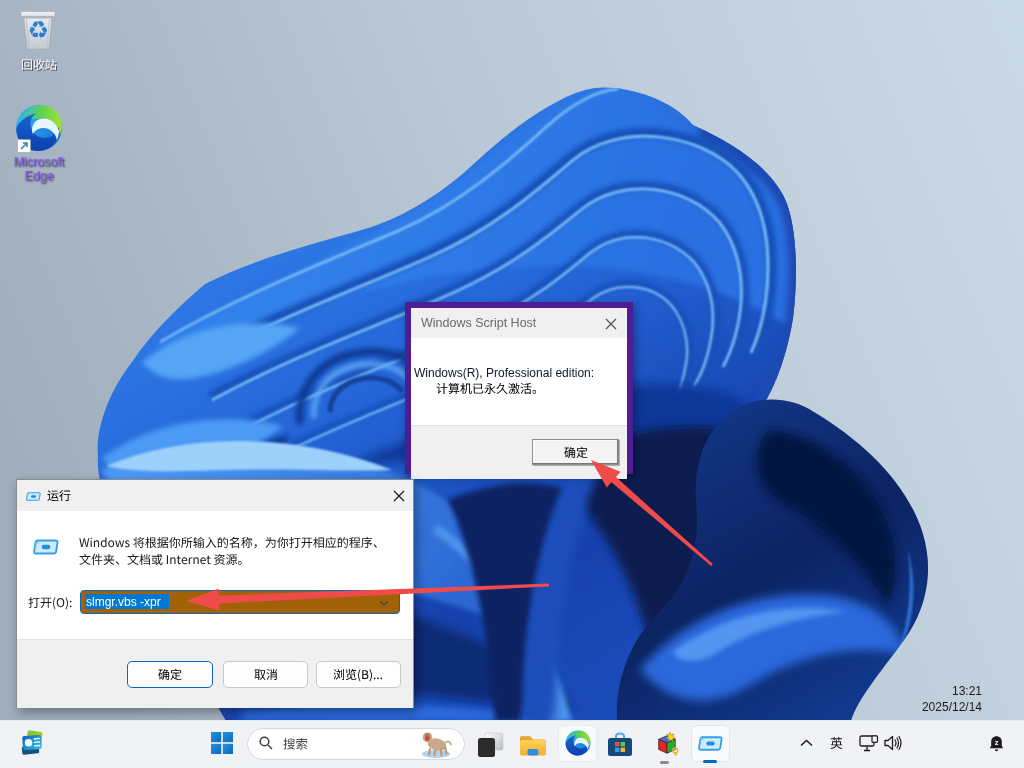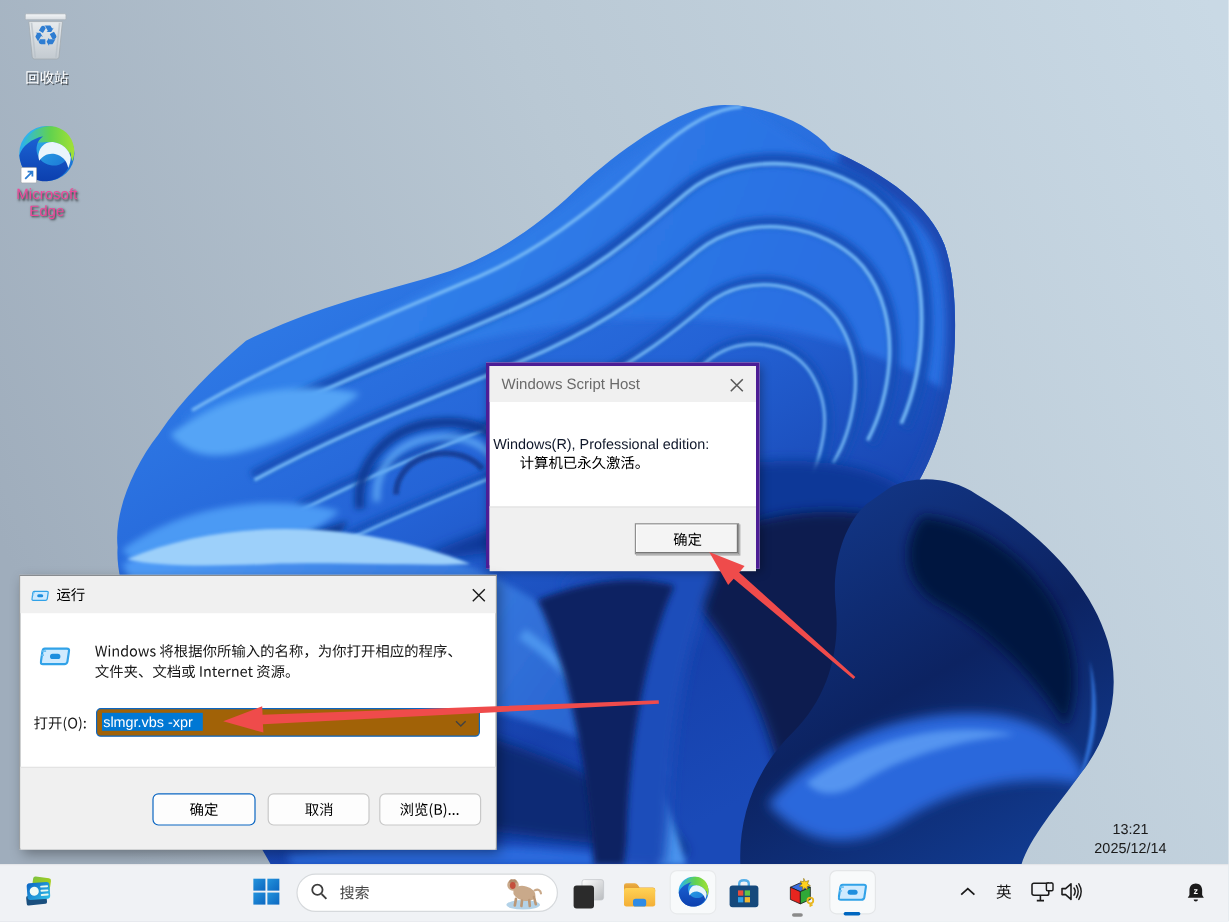--- a/index.html
+++ b/index.html
@@ -128,24 +128,24 @@
 <circle cx="24" cy="24" r="23" fill="url(#egB)"></circle>
 <path d="M3,19 C7,7 17,0.8 27.5,1.3 C37.5,1.8 45.6,9.2 46.8,20 C47.1,23.6 46.6,27.2 45.3,30.3 C43.5,20.5 35.5,14.2 26,14.4 C15,14.6 6.5,16 3,19 Z" fill="url(#egG)"></path>
 <path d="M1.1,25.5 C1.8,36 8.5,44.6 18,46.6 C28,48.6 37.5,44 41.8,36 C44.2,31.4 44.6,26.6 43.6,22.6 C41.6,30.4 34.6,35 27.4,33.8 C19.6,32.5 14.4,25.6 15.6,18 C16.2,14.4 18.2,11.4 21,9.6 C11.6,11.6 3.4,17.6 1.1,25.5 Z" fill="url(#egW)"></path>
 <path d="M30,14.5 C37,15.5 42.5,20.5 44,27 C44,30.5 43,33.5 41.8,36 C41,30 36.5,25.5 30.8,24.3 C25.5,23.2 20.3,25.6 17.8,30 C16.4,26 17,21.4 20,18 C22.5,15.2 26.3,14 30,14.5 Z" fill="#e9f5fc"></path>
 <path d="M20,30.5 C22.5,26.2 27.6,24.1 32.4,25.4 C36.8,26.6 40,30.2 40.6,34.6 C38.4,32.4 34.8,31.4 31.2,32.2 C27,33.1 23.6,36 22.4,39.8 C20.6,37 19.6,33.8 20,30.5 Z" fill="#2c7de2" opacity="0"></path>
 </svg>
 <svg width="14" height="14" viewBox="0 0 14 14" style="position:absolute;left:17px;top:139px">
 <rect width="13" height="13" x="0.5" y="0.5" fill="#fff" stroke="#9aa0a6" stroke-width="0.6" rx="1"></rect>
 <path d="M4,10 L10,4 M6,4 h4 v4" stroke="#2e7dd2" stroke-width="1.5" fill="none"></path>
 </svg>
-    <div style="position:absolute;left:0px;top:155px;width:78px;text-align:center;font:12.5px 'Liberation Sans',sans-serif;color:#ec4899;text-shadow:1px 1.2px 2px rgba(0,0,0,0.8)">Microsoft<br>Edge</div>
+    <div style="position:absolute;left:0px;top:155px;width:78px;text-align:center;font:12.5px 'Liberation Sans',sans-serif;color:#8b5cf6;text-shadow:1px 1.2px 2px rgba(0,0,0,0.8)">Microsoft<br>Edge</div>
   </div>
 
-<div style="position:absolute;left:405px;top:302px;width:228px;height:172px;background:#fff;border:3px solid #4c1d95;box-shadow:2px 3px 8px rgba(0,0,0,0.35);box-sizing:border-box">
+<div style="position:absolute;left:405px;top:302px;width:228px;height:172px;background:#fff;border:6px solid #4c1d95;box-shadow:2px 3px 8px rgba(0,0,0,0.35);box-sizing:border-box">
  <div style="position:absolute;left:0;top:0;width:100%;height:30px;background:#f0f0f0"></div>
  <div style="position:absolute;left:10px;top:8px;font:12.5px 'Liberation Sans',sans-serif;color:#6a6a6a">Windows Script Host</div>
  <svg width="12" height="12" style="position:absolute;right:10px;top:10px">
       <path d="M1,1 L11,11 M11,1 L1,11" stroke="#5a5a5a" stroke-width="1.3"></path>
     </svg>
  <div style="position:absolute;left:3px;top:58px;font:12px 'Liberation Sans',sans-serif;color:#0f172a">Windows(R), Professional edition:</div>
  <svg width="109" height="16" viewBox="0 -12 109 16" style="position:absolute;left:25px;top:73px;overflow:visible" class="">
       <path d="M1.6 -9.3 2.2 -9.9Q2.6 -9.6 2.9 -9.3Q3.3 -9.0 3.6 -8.6Q4.0 -8.3 4.1 -8.1L3.5 -7.4Q3.3 -7.7 3.0 -8.0Q2.7 -8.3 2.4 -8.7Q2.0 -9.0 1.6 -9.3ZM2.3 0.7 2.2 -0.2 2.4 -0.5 4.8 -2.2Q4.9 -2.1 4.9 -1.9Q5.0 -1.8 5.0 -1.6Q5.1 -1.5 5.1 -1.4Q4.3 -0.8 3.8 -0.4Q3.3 -0.0 3.0 0.2Q2.7 0.4 2.6 0.5Q2.4 0.6 2.3 0.7ZM0.6 -6.3H3.0V-5.4H0.6ZM4.5 -6.1H11.5V-5.2H4.5ZM7.5 -10.0H8.5V1.0H7.5ZM2.3 0.7Q2.3 0.6 2.2 0.5Q2.1 0.3 2.0 0.1Q2.0 -0.0 1.9 -0.1Q2.0 -0.2 2.2 -0.5Q2.5 -0.7 2.5 -1.1V-6.3H3.4V-0.3Q3.4 -0.3 3.3 -0.2Q3.2 -0.2 3.0 -0.0Q2.9 0.1 2.7 0.2Q2.6 0.4 2.5 0.5Q2.3 0.6 2.3 0.7Z M12.7 -1.8H23.4V-1.1H12.7ZM15.0 -5.5V-4.8H21.2V-5.5ZM15.0 -4.2V-3.5H21.2V-4.2ZM15.0 -6.7V-6.1H21.2V-6.7ZM14.1 -7.4H22.1V-2.9H14.1ZM19.7 -3.0H20.6V0.9H19.7ZM14.0 -9.2H17.8V-8.4H14.0ZM18.6 -9.2H23.3V-8.4H18.6ZM14.2 -10.1 15.0 -9.9Q14.7 -9.1 14.2 -8.4Q13.7 -7.7 13.2 -7.2Q13.1 -7.2 12.9 -7.3Q12.8 -7.4 12.7 -7.5Q12.5 -7.6 12.4 -7.7Q13.0 -8.1 13.4 -8.8Q13.9 -9.4 14.2 -10.1ZM18.9 -10.1 19.8 -9.9Q19.5 -9.2 19.0 -8.5Q18.5 -7.8 18.0 -7.3Q17.9 -7.4 17.8 -7.5Q17.6 -7.6 17.5 -7.6Q17.3 -7.7 17.2 -7.8Q17.8 -8.2 18.2 -8.8Q18.7 -9.5 18.9 -10.1ZM14.7 -8.6 15.5 -8.9Q15.7 -8.6 15.9 -8.2Q16.1 -7.9 16.2 -7.6L15.5 -7.3Q15.4 -7.6 15.2 -7.9Q15.0 -8.3 14.7 -8.6ZM19.8 -8.6 20.5 -9.0Q20.8 -8.7 21.1 -8.3Q21.4 -7.9 21.6 -7.7L20.8 -7.3Q20.7 -7.6 20.4 -8.0Q20.1 -8.3 19.8 -8.6ZM15.7 -3.0H16.6V-2.1Q16.6 -1.7 16.5 -1.3Q16.4 -0.9 16.1 -0.5Q15.7 -0.1 15.1 0.3Q14.5 0.7 13.4 1.0Q13.3 0.8 13.2 0.6Q13.0 0.4 12.9 0.3Q13.8 0.1 14.4 -0.2Q15.0 -0.5 15.3 -0.9Q15.6 -1.2 15.6 -1.5Q15.7 -1.8 15.7 -2.1Z M30.5 -9.4H33.5V-8.5H30.5ZM30.0 -9.4H30.8V-5.5Q30.8 -4.8 30.8 -3.9Q30.7 -3.1 30.5 -2.2Q30.3 -1.3 29.9 -0.5Q29.5 0.3 28.9 1.0Q28.8 0.9 28.7 0.8Q28.6 0.7 28.4 0.5Q28.3 0.4 28.2 0.4Q28.8 -0.2 29.2 -1.0Q29.5 -1.7 29.7 -2.5Q29.9 -3.3 29.9 -4.1Q30.0 -4.8 30.0 -5.5ZM33.1 -9.4H34.0V-0.7Q34.0 -0.5 34.0 -0.3Q34.0 -0.1 34.1 -0.1Q34.2 0.0 34.3 0.0Q34.4 0.0 34.5 0.0Q34.6 0.0 34.6 0.0Q34.8 0.0 34.9 -0.1Q34.9 -0.1 35.0 -0.2Q35.0 -0.3 35.0 -0.5Q35.0 -0.7 35.0 -1.2Q35.1 -1.7 35.1 -2.3Q35.2 -2.1 35.4 -2.0Q35.6 -1.9 35.7 -1.9Q35.7 -1.5 35.7 -1.2Q35.7 -0.8 35.7 -0.5Q35.7 -0.2 35.7 0.0Q35.6 0.5 35.3 0.7Q35.2 0.8 35.0 0.8Q34.9 0.8 34.7 0.8Q34.6 0.8 34.4 0.8Q34.2 0.8 34.1 0.8Q33.9 0.8 33.7 0.8Q33.5 0.7 33.4 0.6Q33.3 0.5 33.2 0.4Q33.2 0.2 33.1 -0.0Q33.1 -0.3 33.1 -0.8ZM24.6 -7.5H29.3V-6.6H24.6ZM26.6 -10.1H27.5V0.9H26.6ZM26.6 -7.0 27.2 -6.8Q27.0 -6.0 26.8 -5.3Q26.5 -4.5 26.2 -3.7Q25.9 -3.0 25.5 -2.4Q25.2 -1.7 24.8 -1.3Q24.7 -1.5 24.6 -1.7Q24.4 -1.9 24.3 -2.1Q24.7 -2.5 25.0 -3.1Q25.4 -3.6 25.6 -4.3Q25.9 -4.9 26.2 -5.6Q26.4 -6.3 26.6 -7.0ZM27.4 -5.7Q27.5 -5.5 27.8 -5.2Q28.1 -5.0 28.4 -4.6Q28.7 -4.3 29.0 -4.0Q29.2 -3.7 29.3 -3.5L28.8 -2.8Q28.6 -3.0 28.4 -3.4Q28.2 -3.7 27.9 -4.0Q27.6 -4.4 27.4 -4.7Q27.1 -5.0 26.9 -5.2Z M37.7 -7.3H38.7V-1.2Q38.7 -0.8 38.8 -0.6Q38.9 -0.4 39.3 -0.3Q39.6 -0.3 40.3 -0.3Q40.4 -0.3 40.9 -0.3Q41.3 -0.3 41.9 -0.3Q42.5 -0.3 43.1 -0.3Q43.6 -0.3 44.1 -0.3Q44.6 -0.3 44.8 -0.3Q45.3 -0.3 45.6 -0.4Q45.9 -0.5 46.1 -0.7Q46.3 -1.0 46.4 -1.4Q46.4 -1.9 46.5 -2.6Q46.6 -2.5 46.8 -2.5Q47.0 -2.4 47.1 -2.3Q47.3 -2.3 47.4 -2.2Q47.3 -1.4 47.2 -0.9Q47.1 -0.3 46.8 0.0Q46.5 0.3 46.0 0.5Q45.6 0.6 44.8 0.6Q44.7 0.6 44.4 0.6Q44.0 0.6 43.5 0.6Q43.1 0.6 42.6 0.6Q42.0 0.6 41.6 0.6Q41.1 0.6 40.8 0.6Q40.4 0.6 40.3 0.6Q39.3 0.6 38.8 0.5Q38.2 0.3 38.0 -0.1Q37.7 -0.5 37.7 -1.2ZM38.2 -5.3H45.3V-4.4H38.2ZM37.1 -9.3H45.9V-3.8H45.0V-8.4H37.1Z M48.7 -5.3H52.1V-4.4H48.7ZM50.2 -7.6H54.1V-6.7H50.2ZM54.4 -7.1Q54.8 -5.6 55.5 -4.3Q56.2 -3.0 57.2 -2.1Q58.2 -1.1 59.6 -0.6Q59.5 -0.5 59.4 -0.4Q59.2 -0.2 59.1 -0.1Q59.0 0.1 58.9 0.2Q57.6 -0.4 56.6 -1.4Q55.5 -2.5 54.8 -3.8Q54.1 -5.2 53.7 -6.9ZM58.3 -6.7 59.2 -6.2Q58.7 -5.7 58.1 -5.2Q57.5 -4.7 56.9 -4.2Q56.3 -3.8 55.8 -3.4L55.1 -3.9Q55.7 -4.3 56.2 -4.8Q56.8 -5.3 57.4 -5.8Q57.9 -6.3 58.3 -6.7ZM53.6 -7.6H54.5V-0.2Q54.5 0.2 54.4 0.4Q54.3 0.7 54.0 0.8Q53.7 0.9 53.2 0.9Q52.7 0.9 52.0 0.9Q51.9 0.8 51.8 0.5Q51.7 0.2 51.6 0.0Q52.0 0.0 52.3 0.1Q52.7 0.1 52.9 0.1Q53.2 0.1 53.3 0.1Q53.4 0.0 53.5 -0.0Q53.6 -0.1 53.6 -0.2ZM51.3 -9.3 51.8 -10.1Q52.3 -9.9 52.9 -9.8Q53.6 -9.6 54.2 -9.4Q54.8 -9.2 55.3 -8.9Q55.9 -8.7 56.2 -8.5L55.8 -7.7Q55.4 -7.9 54.9 -8.1Q54.3 -8.3 53.7 -8.6Q53.1 -8.8 52.5 -9.0Q51.9 -9.2 51.3 -9.3ZM51.7 -5.3H51.9L52.1 -5.3L52.7 -5.1Q52.4 -3.8 51.8 -2.8Q51.3 -1.8 50.6 -1.1Q49.9 -0.3 49.1 0.2Q49.1 0.1 48.9 -0.0Q48.8 -0.2 48.7 -0.3Q48.5 -0.4 48.4 -0.5Q49.2 -0.9 49.8 -1.6Q50.5 -2.3 51.0 -3.2Q51.5 -4.0 51.7 -5.1Z M64.0 -10.1 65.0 -9.9Q64.6 -8.6 64.0 -7.4Q63.4 -6.3 62.7 -5.3Q62.0 -4.4 61.2 -3.7Q61.1 -3.8 61.0 -3.9Q60.8 -4.0 60.7 -4.1Q60.5 -4.2 60.4 -4.3Q61.2 -5.0 61.9 -5.9Q62.6 -6.8 63.1 -7.8Q63.7 -8.9 64.0 -10.1ZM67.0 -5.0Q67.4 -3.9 68.1 -2.9Q68.8 -1.9 69.7 -1.1Q70.5 -0.3 71.6 0.1Q71.5 0.2 71.4 0.4Q71.2 0.5 71.1 0.7Q71.0 0.8 70.9 0.9Q69.8 0.4 68.9 -0.4Q68.0 -1.3 67.3 -2.4Q66.6 -3.5 66.2 -4.8ZM63.7 -8.1H67.5V-7.2H63.2ZM67.2 -8.1H67.4L67.6 -8.2L68.2 -7.9Q67.7 -5.6 66.6 -3.9Q65.6 -2.1 64.2 -0.9Q62.8 0.3 61.2 1.0Q61.2 0.9 61.0 0.7Q60.9 0.6 60.8 0.4Q60.6 0.3 60.5 0.2Q62.1 -0.5 63.4 -1.6Q64.8 -2.7 65.7 -4.3Q66.7 -5.9 67.2 -7.9Z M76.1 -6.6V-5.6H78.2V-6.6ZM76.1 -8.2V-7.2H78.2V-8.2ZM75.3 -8.9H79.0V-5.0H75.3ZM74.8 -4.1H79.3V-3.3H74.8ZM80.3 -7.8H83.5V-6.9H80.3ZM76.3 -2.6H78.5V-1.8H76.3ZM76.8 -10.1 77.7 -10.0Q77.6 -9.5 77.4 -9.1Q77.3 -8.7 77.1 -8.4L76.4 -8.5Q76.5 -8.9 76.6 -9.3Q76.7 -9.8 76.8 -10.1ZM78.1 -2.6H78.9Q78.9 -2.6 78.9 -2.4Q78.9 -2.3 78.9 -2.2Q78.9 -1.3 78.8 -0.8Q78.8 -0.2 78.7 0.0Q78.7 0.3 78.5 0.5Q78.4 0.6 78.3 0.7Q78.1 0.7 77.9 0.8Q77.7 0.8 77.4 0.8Q77.1 0.8 76.8 0.8Q76.8 0.6 76.7 0.4Q76.7 0.2 76.6 0.0Q76.9 0.1 77.2 0.1Q77.4 0.1 77.5 0.1Q77.8 0.1 77.9 -0.0Q77.9 -0.1 78.0 -0.4Q78.0 -0.6 78.1 -1.1Q78.1 -1.6 78.1 -2.4ZM82.2 -7.3 83.0 -7.2Q82.8 -5.3 82.4 -3.8Q82.0 -2.2 81.3 -1.1Q80.7 0.1 79.6 1.0Q79.5 0.9 79.4 0.8Q79.3 0.7 79.2 0.6Q79.0 0.5 79.0 0.4Q80.0 -0.3 80.7 -1.5Q81.4 -2.6 81.7 -4.0Q82.1 -5.5 82.2 -7.3ZM80.4 -7.2Q80.5 -6.3 80.7 -5.2Q80.9 -4.1 81.3 -3.1Q81.7 -2.1 82.2 -1.2Q82.8 -0.4 83.6 0.2Q83.6 0.3 83.4 0.4Q83.3 0.6 83.2 0.7Q83.1 0.8 83.1 0.9Q82.2 0.3 81.7 -0.6Q81.1 -1.6 80.7 -2.6Q80.4 -3.7 80.2 -4.7Q80.0 -5.8 79.9 -6.7ZM80.3 -10.1 81.1 -10.0Q81.0 -8.9 80.8 -7.9Q80.5 -6.8 80.2 -6.0Q79.9 -5.1 79.5 -4.4Q79.4 -4.5 79.3 -4.6Q79.2 -4.7 79.1 -4.8Q79.0 -4.9 78.9 -5.0Q79.3 -5.6 79.5 -6.4Q79.8 -7.2 80.0 -8.2Q80.2 -9.1 80.3 -10.1ZM76.0 -3.6H76.8V-2.9Q76.8 -2.5 76.7 -2.0Q76.7 -1.5 76.5 -1.0Q76.3 -0.5 76.0 0.0Q75.6 0.5 75.0 1.0Q74.9 0.9 74.7 0.7Q74.5 0.6 74.4 0.4Q74.9 0.1 75.3 -0.4Q75.6 -0.8 75.8 -1.3Q75.9 -1.7 76.0 -2.1Q76.0 -2.6 76.0 -2.9ZM76.4 -4.7 77.1 -4.9Q77.3 -4.6 77.5 -4.3Q77.6 -4.0 77.7 -3.7L76.9 -3.5Q76.8 -3.8 76.7 -4.1Q76.5 -4.4 76.4 -4.7ZM72.8 -9.4 73.3 -9.9Q73.6 -9.7 73.9 -9.5Q74.2 -9.2 74.5 -9.0Q74.8 -8.7 75.0 -8.5L74.4 -7.9Q74.3 -8.1 74.0 -8.4Q73.7 -8.7 73.4 -8.9Q73.1 -9.2 72.8 -9.4ZM72.4 -6.1 72.9 -6.7Q73.2 -6.5 73.5 -6.3Q73.8 -6.1 74.1 -5.8Q74.4 -5.6 74.6 -5.4L74.1 -4.8Q73.9 -5.0 73.6 -5.2Q73.3 -5.5 73.0 -5.7Q72.7 -5.9 72.4 -6.1ZM72.6 0.3Q72.8 -0.1 73.1 -0.8Q73.3 -1.4 73.6 -2.1Q73.9 -2.8 74.1 -3.4L74.8 -3.0Q74.6 -2.4 74.3 -1.7Q74.1 -1.0 73.8 -0.4Q73.5 0.2 73.3 0.8Z M88.7 -3.7H94.7V0.9H93.8V-2.9H89.5V1.0H88.7ZM94.3 -10.0 95.0 -9.3Q94.1 -9.1 93.1 -8.8Q92.0 -8.6 90.9 -8.5Q89.7 -8.3 88.7 -8.2Q88.6 -8.4 88.6 -8.6Q88.5 -8.8 88.4 -9.0Q89.2 -9.0 90.0 -9.2Q90.8 -9.3 91.6 -9.4Q92.4 -9.5 93.1 -9.7Q93.7 -9.9 94.3 -10.0ZM91.3 -9.0H92.2V-3.2H91.3ZM87.8 -6.6H95.5V-5.7H87.8ZM89.3 -0.4H94.2V0.4H89.3ZM85.1 -9.3 85.6 -9.9Q86.0 -9.8 86.4 -9.5Q86.8 -9.3 87.2 -9.1Q87.6 -8.9 87.9 -8.7L87.3 -7.9Q87.1 -8.1 86.7 -8.4Q86.3 -8.6 85.9 -8.9Q85.5 -9.1 85.1 -9.3ZM84.5 -6.0 85.0 -6.6Q85.4 -6.5 85.8 -6.3Q86.2 -6.0 86.6 -5.8Q87.0 -5.6 87.2 -5.4L86.7 -4.7Q86.5 -4.9 86.1 -5.1Q85.7 -5.3 85.3 -5.6Q84.9 -5.8 84.5 -6.0ZM84.8 0.2Q85.1 -0.3 85.5 -0.9Q85.9 -1.6 86.3 -2.3Q86.7 -3.0 87.1 -3.7L87.7 -3.1Q87.4 -2.5 87.0 -1.8Q86.7 -1.1 86.3 -0.4Q85.9 0.2 85.5 0.8Z M98.3 -2.9Q98.8 -2.9 99.3 -2.7Q99.7 -2.4 99.9 -2.0Q100.2 -1.6 100.2 -1.1Q100.2 -0.6 99.9 -0.2Q99.7 0.2 99.3 0.5Q98.8 0.7 98.3 0.7Q97.8 0.7 97.4 0.5Q97.0 0.2 96.8 -0.2Q96.5 -0.6 96.5 -1.1Q96.5 -1.6 96.8 -2.0Q97.0 -2.4 97.4 -2.7Q97.8 -2.9 98.3 -2.9ZM98.3 0.1Q98.8 0.1 99.2 -0.2Q99.5 -0.6 99.5 -1.1Q99.5 -1.4 99.4 -1.7Q99.2 -2.0 98.9 -2.1Q98.7 -2.3 98.3 -2.3Q98.0 -2.3 97.7 -2.1Q97.4 -2.0 97.3 -1.7Q97.1 -1.4 97.1 -1.1Q97.1 -0.8 97.3 -0.5Q97.4 -0.2 97.7 -0.0Q98.0 0.1 98.3 0.1Z" fill="#000"></path>
     </svg>
  <div style="position:absolute;left:0;top:117px;width:100%;height:54px;background:#f0f0f0;border-top:1px solid #e2e2e2;box-sizing:border-box"></div>
@@ -334,17 +334,17 @@
 <svg width="20" height="17" viewBox="0 0 20 17" style="position:absolute;left:859px;top:735px">
 <rect x="1" y="1" width="14" height="10" rx="1.5" fill="none" stroke="#1b1b1b" stroke-width="1.3"></rect>
 <path d="M5,15.5 h6 M8,11.5 v4" stroke="#1b1b1b" stroke-width="1.3"></path>
 <rect x="13" y="0.8" width="5.5" height="6.5" rx="1" fill="#f0f2f5" stroke="#1b1b1b" stroke-width="1.2"></rect>
 <path d="M14.6,0.8 v-0.5 M17,0.8 v-0.5" stroke="#1b1b1b" stroke-width="1"></path>
 </svg>
 <svg width="18" height="16" viewBox="0 0 18 16" style="position:absolute;left:884px;top:735px">
 <path d="M1,5.5 h3 L8.5,1.5 V14.5 L4,10.5 H1 Z" fill="none" stroke="#1b1b1b" stroke-width="1.3" stroke-linejoin="round"></path>
 <path d="M11,5 Q13,8 11,11 M13,3 Q16,8 13,13 M15,1.5 Q19,8 15,14.5" stroke="#1b1b1b" stroke-width="1.2" fill="none" stroke-linecap="round"></path>
 </svg>
-<div style="position:absolute;right:42px;top:684px;width:80px;text-align:center;font:12px 'Liberation Sans',sans-serif;color:#1a1a1a;line-height:15.5px">13:21<br>2025/12/14</div>
+<div style="position:absolute;right:42px;top:684px;width:80px;text-align:right;font:12px 'Liberation Sans',sans-serif;color:#1a1a1a;line-height:15.5px">13:21<br>2025/12/14</div>
 <svg width="17" height="18" viewBox="0 0 17 18" style="position:absolute;left:988px;top:735px">
 <path d="M8.5,1.2 C11.6,1.2 13.8,3.5 13.8,6.6 L13.8,10.8 L15.2,13.2 L1.8,13.2 L3.2,10.8 L3.2,6.6 C3.2,3.5 5.4,1.2 8.5,1.2 Z" fill="#1b1b1b"></path>
 <path d="M6.7,14.5 a1.8,1.8 0 0 0 3.6,0 Z" fill="#1b1b1b"></path>
 <text x="8.5" y="10" text-anchor="middle" font-family="Liberation Sans" font-size="7.5" fill="#fff" font-weight="bold">z</text>
 </svg>
 </body></html>

